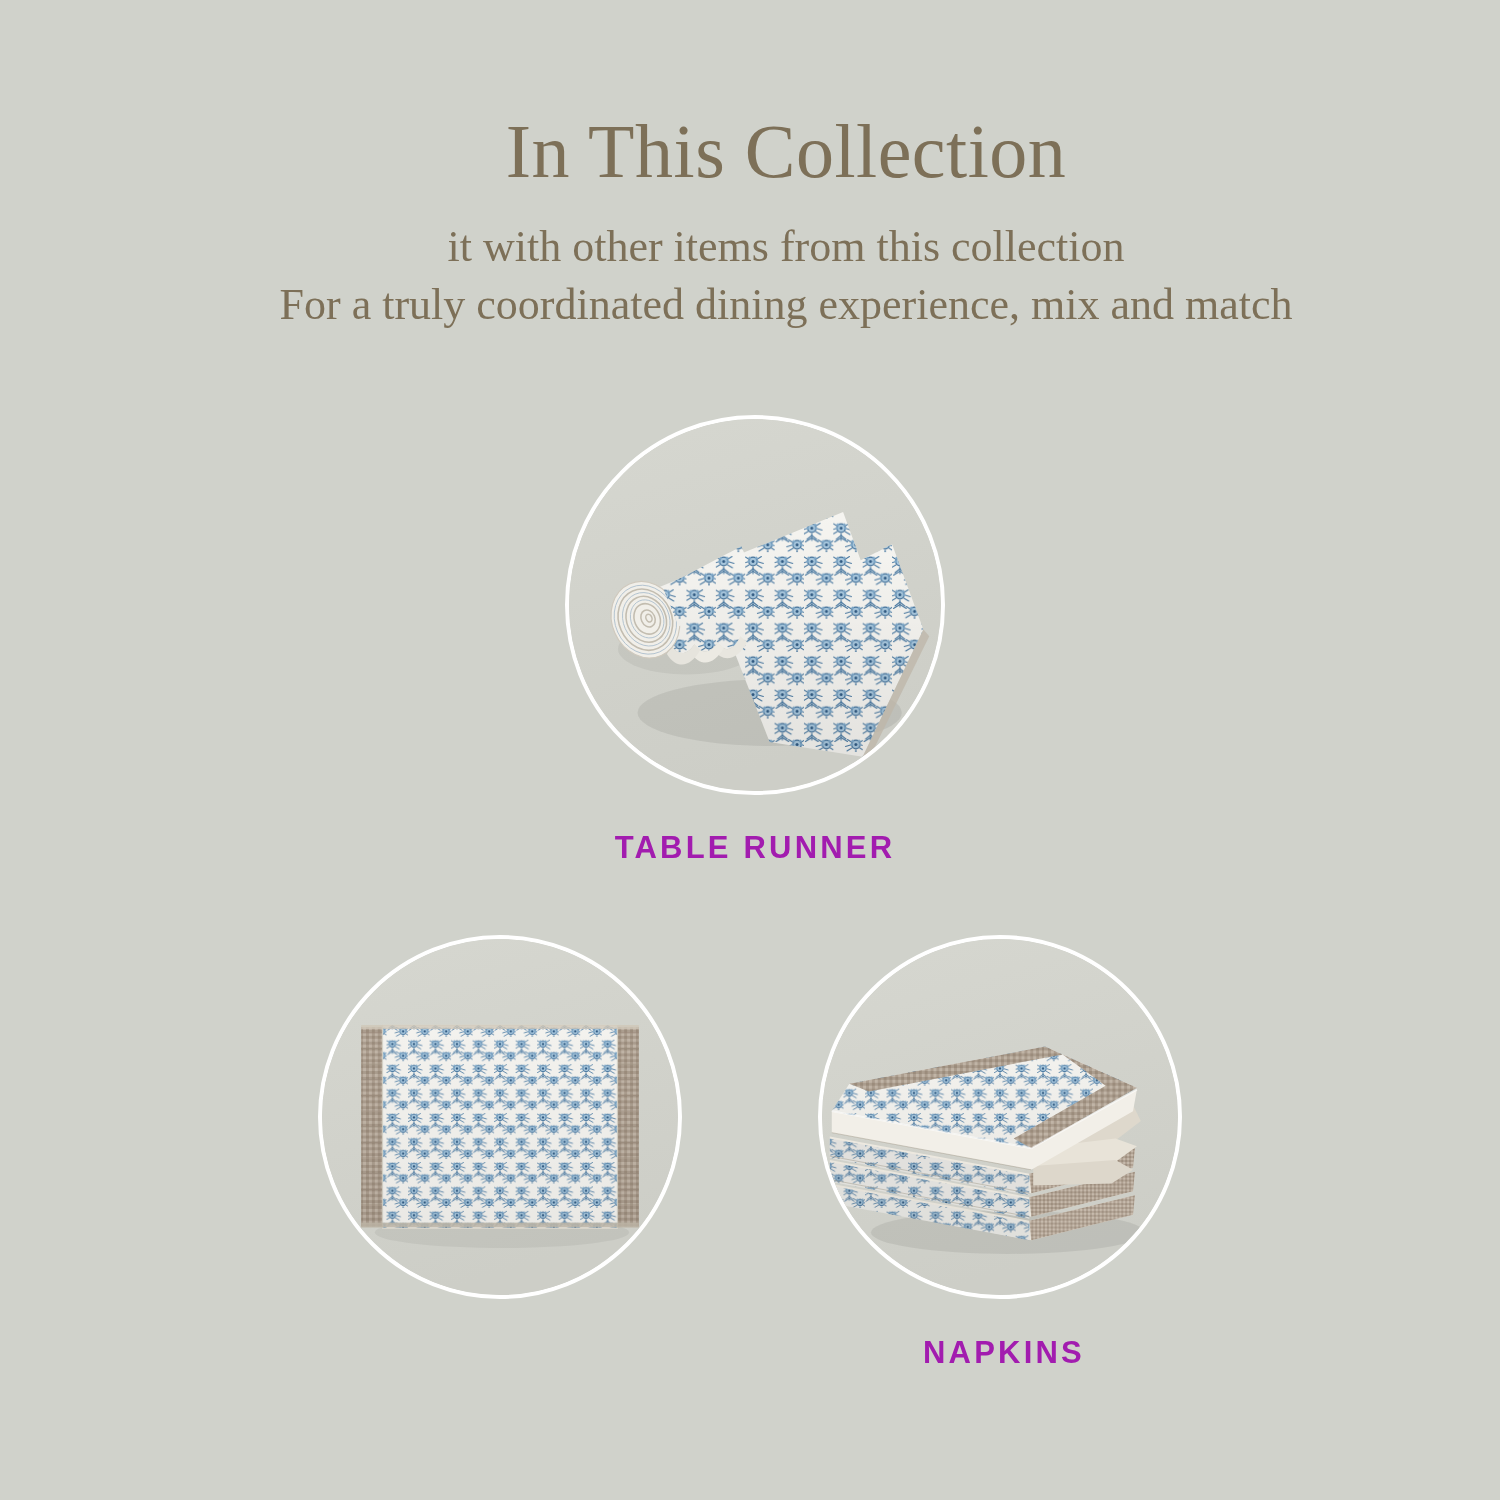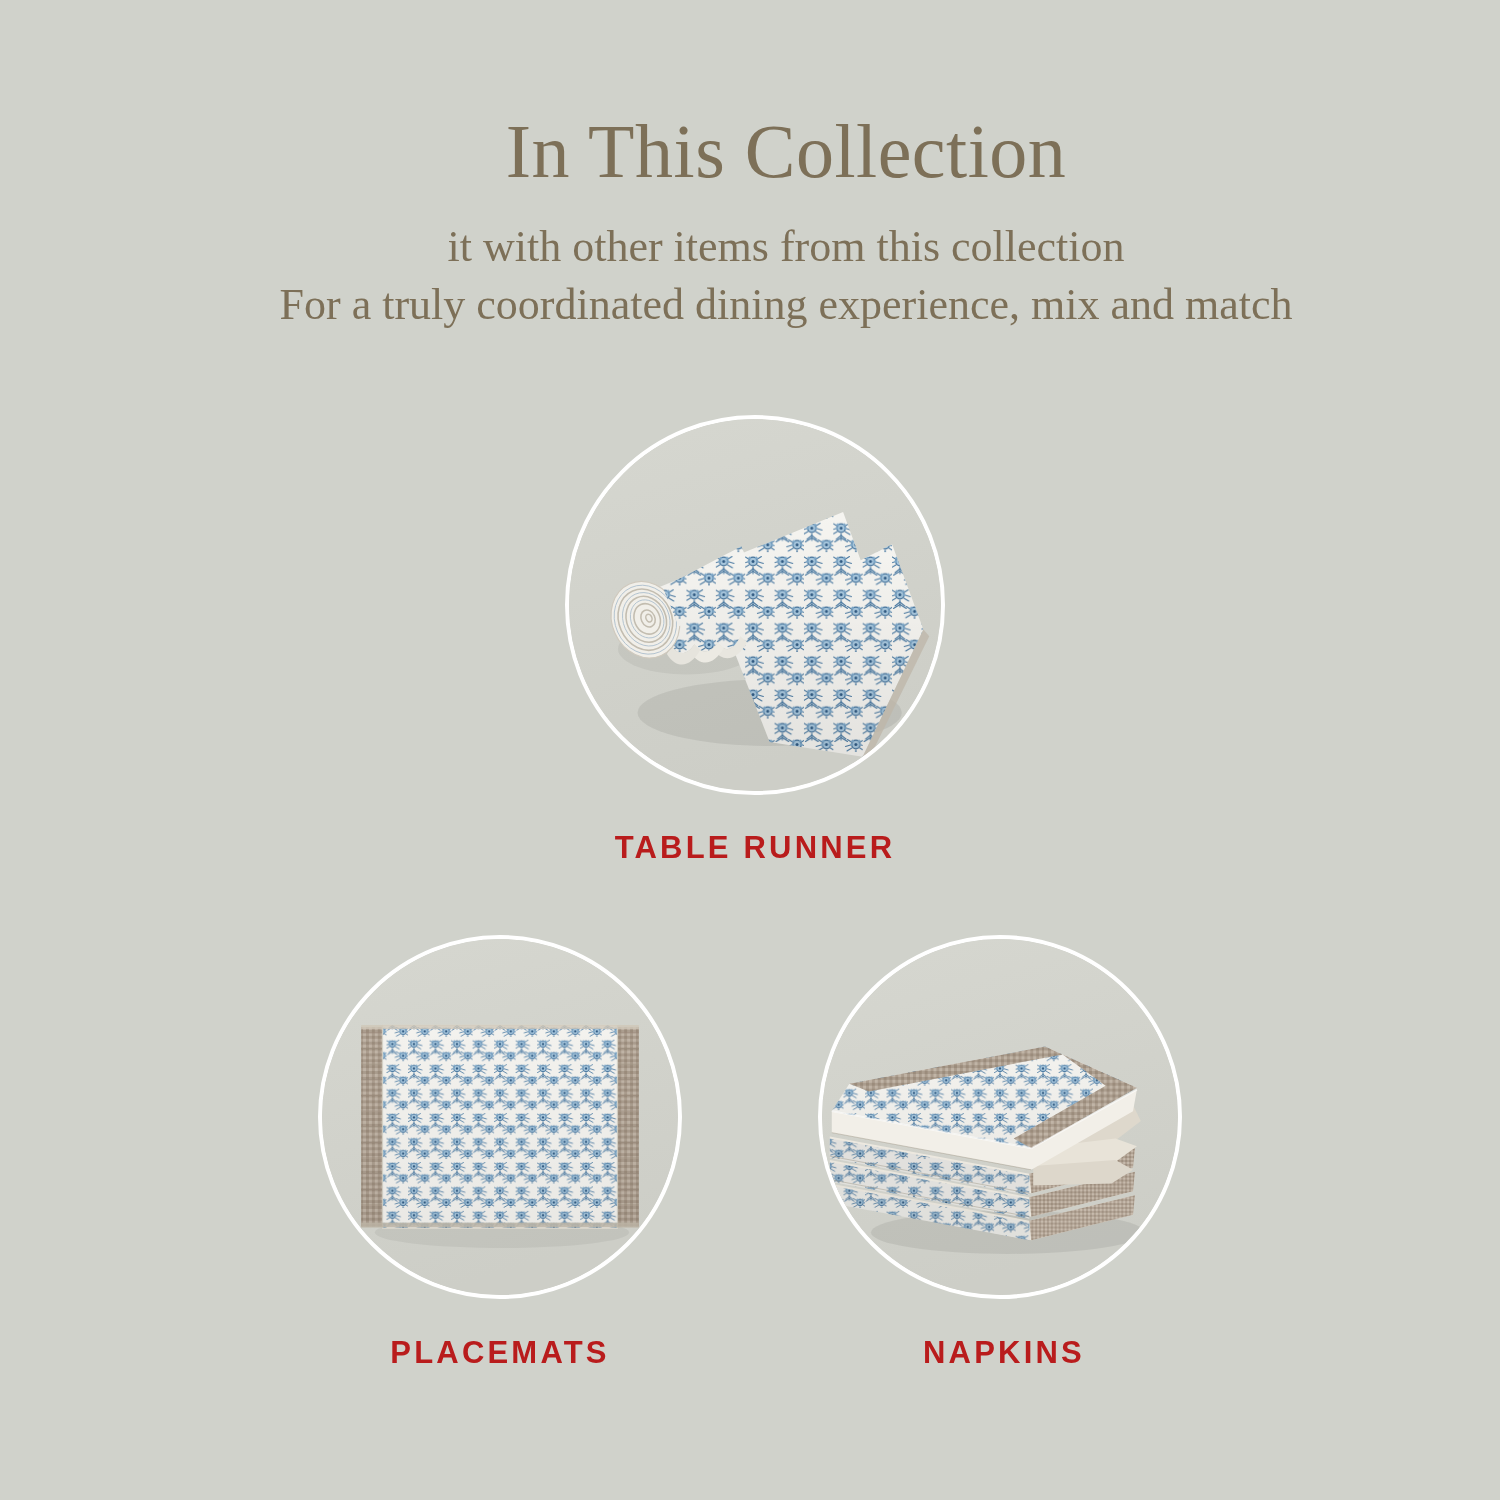--- a/index.html
+++ b/index.html
@@ -71,21 +71,21 @@
     overflow: hidden;
   }
   .caption {
     position: absolute;
     width: 100%;
     text-align: center;
     font-family: "Liberation Sans", sans-serif;
     font-weight: bold;
     font-size: 31px;
     letter-spacing: 3.2px;
-    color: #b91c1c;
+    color: #a21caf;
     white-space: nowrap;
   }
 
   
   #runner-product { left: 565px; top: 415px; width: 380px; height: 380px; }
   #runner-circle  { left: 0; top: 0; width: 380px; height: 380px; }
   #runner-caption { left: 0; top: 415px; }
 
   
   #placemat-product { left: 318px; top: 935px; width: 364px; height: 364px; }
@@ -269,21 +269,20 @@
           <rect x="62" y="88" width="240" height="208" fill="url(#floralPatternSmall)"></rect>
           <rect x="62" y="88" width="240" height="208" fill="none" stroke="#d8d4c9" stroke-width="1"></rect>
 
           <rect x="40" y="88" width="284" height="4" fill="#cfc7b8" opacity="0.8"></rect>
           <rect x="40" y="290" width="284" height="5" fill="#c3bbac" opacity="0.85"></rect>
 
           <rect x="40" y="88" width="284" height="207" fill="url(#shadeSoft)" opacity="0.25"></rect>
         </svg>
       </div>
     </div>
-    <div class="caption" id="placemat-caption">PLACEMATS</div>
   </div>
 
   <div class="product" id="napkin-product">
     <div class="circle" id="napkin-circle">
       <div class="circle-inner">
         <svg class="photo-svg" viewBox="0 0 364 364" preserveAspectRatio="xMidYMid slice">
           <rect width="364" height="364" fill="url(#photoBg)"></rect>
 
           <ellipse cx="190" cy="300" rx="140" ry="22" fill="#000" opacity="0.07"></ellipse>
 

